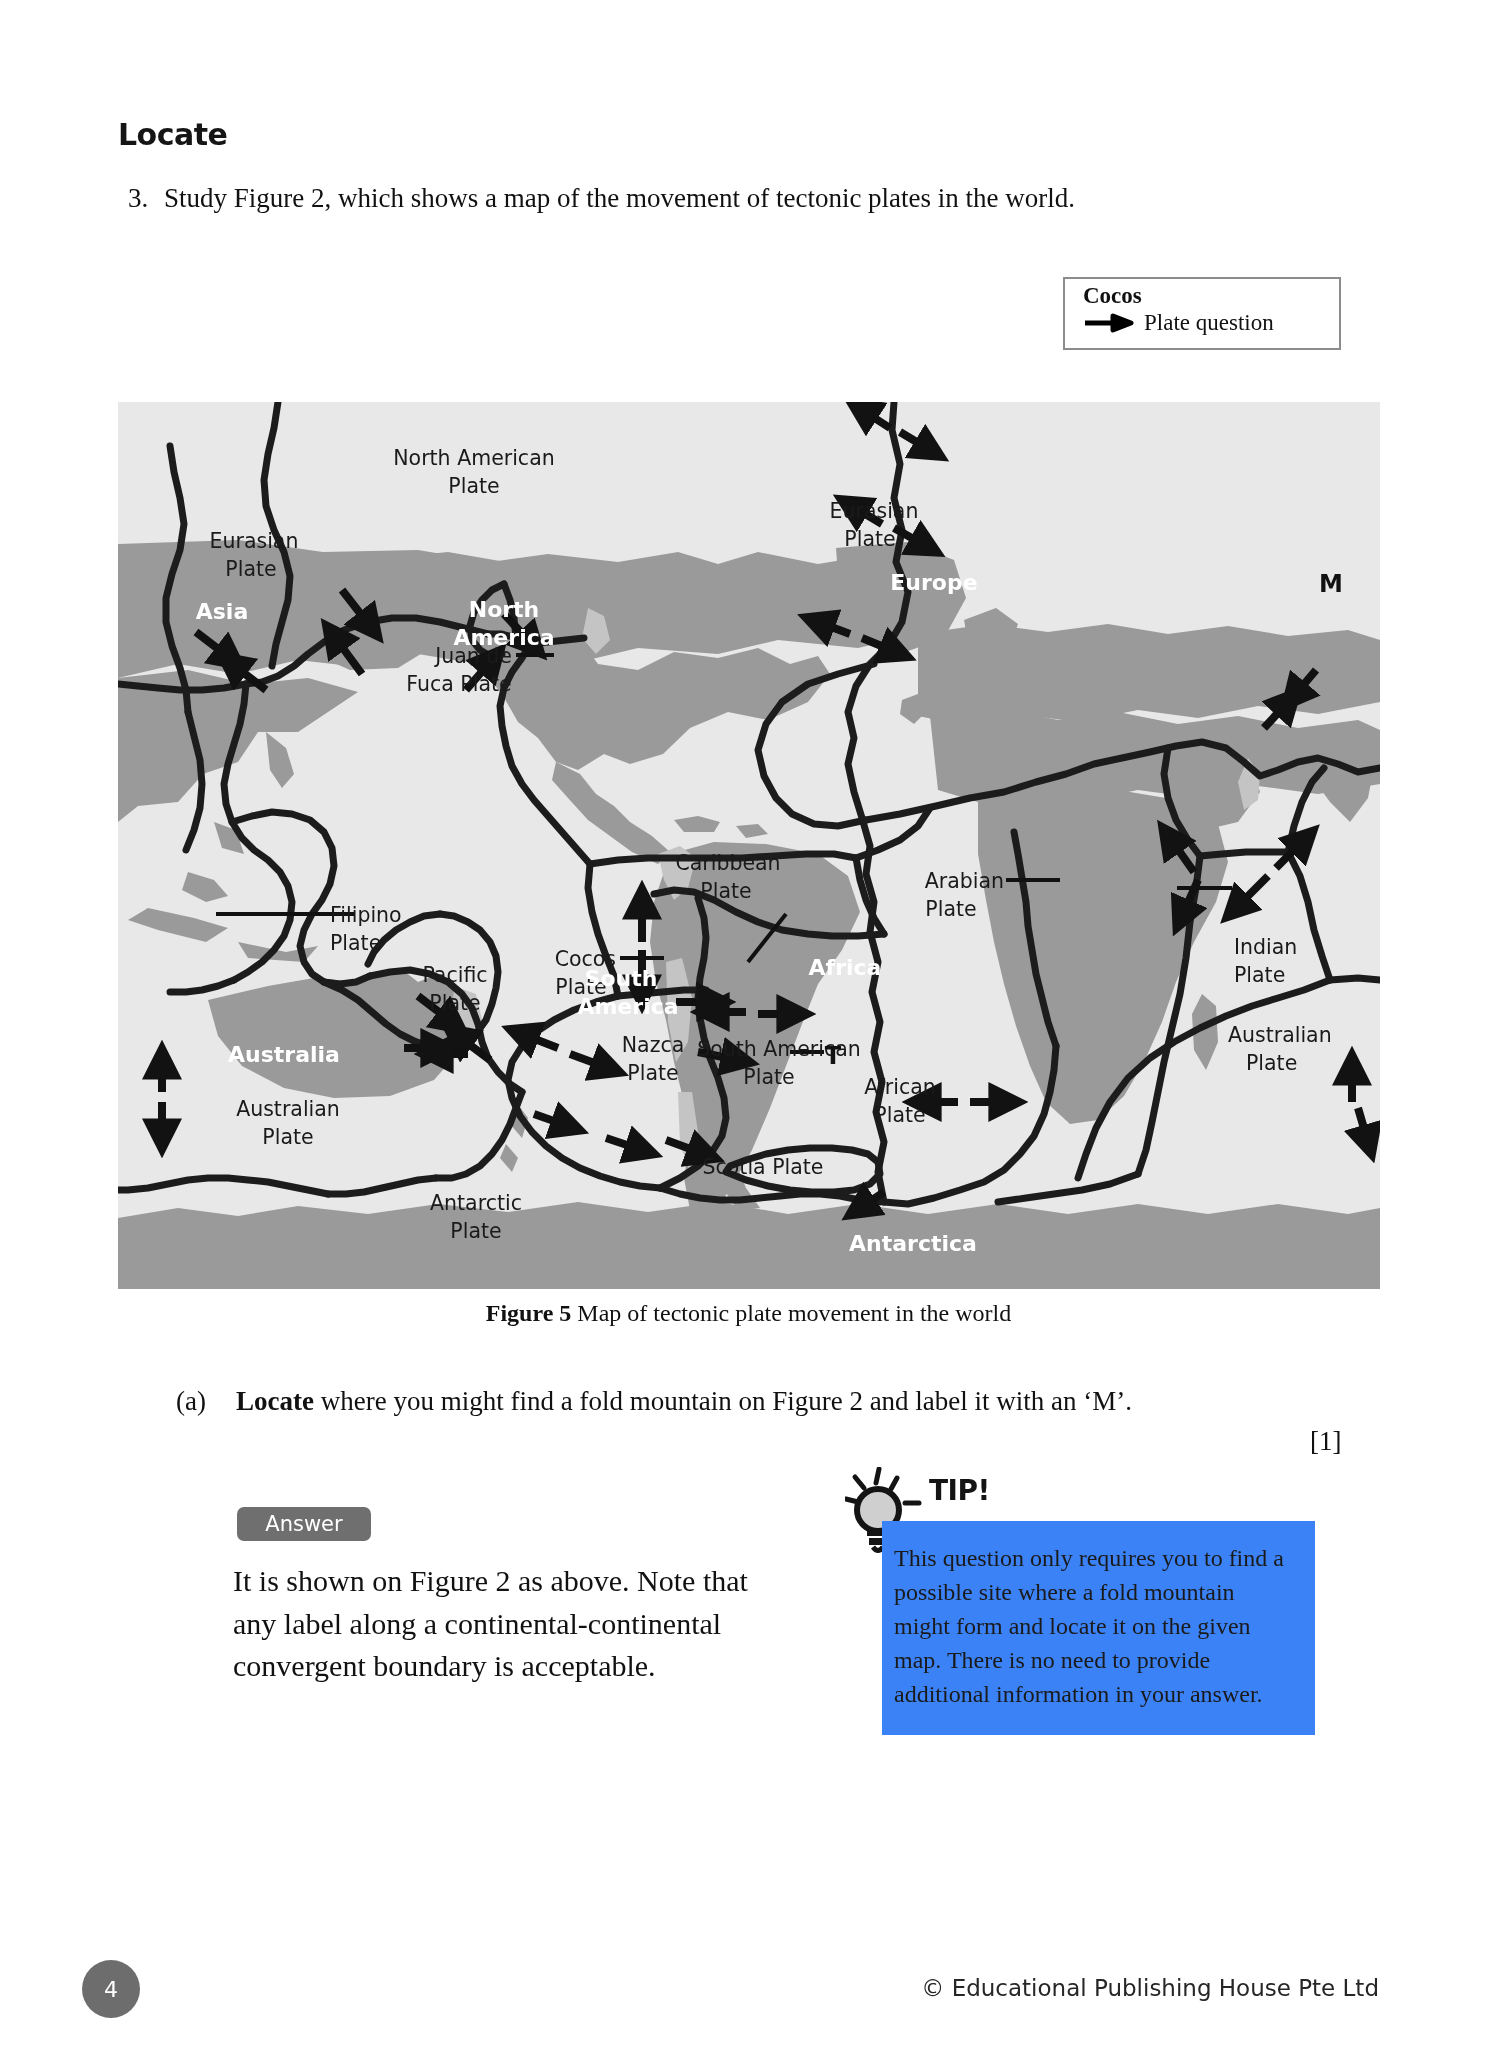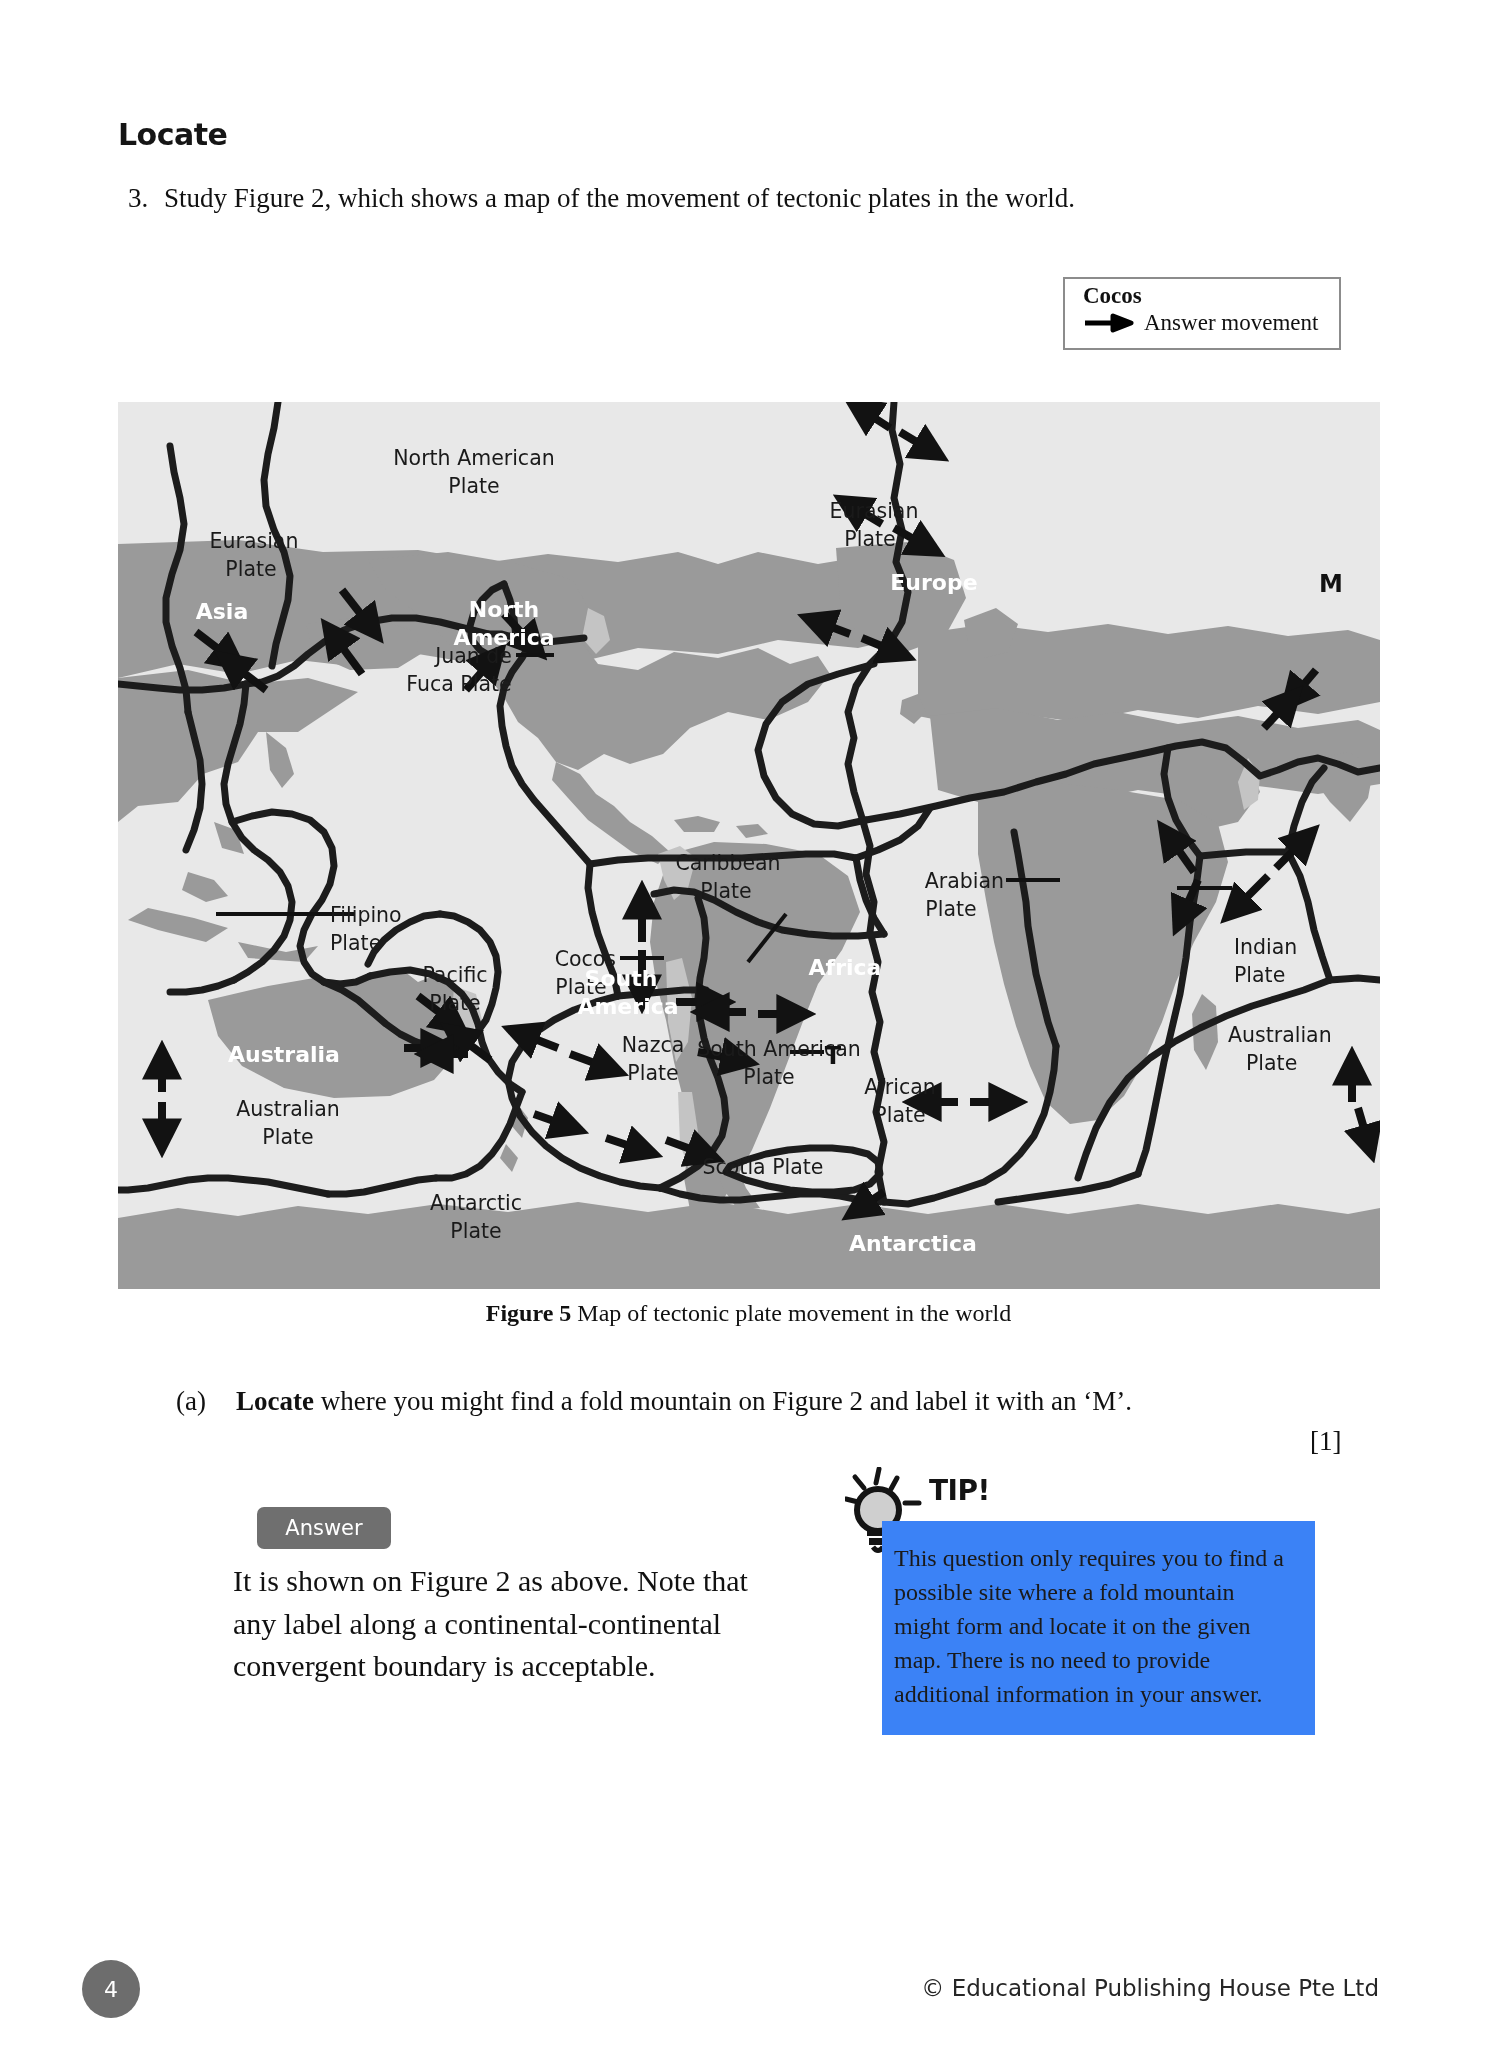--- a/index.html
+++ b/index.html
@@ -90,25 +90,25 @@
   .qa .body{margin-left:60px;}
   .qa b{font-weight:bold;}
   .marks{
     position:absolute;left:1310px;top:1426px;
     font-size:27px;
   }
 
   
   .answer-badge{
     position:absolute;left:237px;top:1507px;
-    width:134px;height:42px;
+    width:134px;height:34px;
     background:#6f6f6f;border-radius:7px;
     color:#fff;font-family:"DejaVu Sans",sans-serif;
     font-size:21px;
-    display:flex;align-items:center;justify-content:center;margin-left:20px;
+    display:flex;align-items:center;justify-content:center;
   }
   .answer-text{
     position:absolute;left:233px;top:1560px;width:540px;
     font-size:30px;line-height:1.42;
   }
 
   
   .tip-wrap{position:absolute;left:845px;top:1475px;width:470px;}
   .tip-head{
     position:relative;height:48px;
@@ -155,21 +155,21 @@
   <div class="q3">
     <span class="num">3.</span><span>Study Figure 2, which shows a map of the movement of tectonic plates in the world.</span>
   </div>
 
   <div class="legend-box">
     <div class="legend-title">Cocos</div>
     <div class="legend-row">
       <svg class="legend-arrow" width="52" height="20" viewBox="0 0 52 20">
         <path d="M2 10 H33 M30 3 L48 10 L30 17 Z" stroke="#000" stroke-width="5" fill="#000" stroke-linejoin="round"></path>
       </svg>
-      <span class="legend-label">Answer movement</span>
+      <span class="legend-label">Plate question</span>
     </div>
   </div>
 
   <div class="map-frame">
   <svg viewBox="0 0 1262 887" xmlns="http://www.w3.org/2000/svg">
     <defs>
       <marker id="ah" markerWidth="5" markerHeight="5" refX="2.2" refY="2.5" orient="auto">
         <path d="M0,0 L5,2.5 L0,5 Z" fill="#121212"></path>
       </marker>
       <g id="shelfg"></g>

